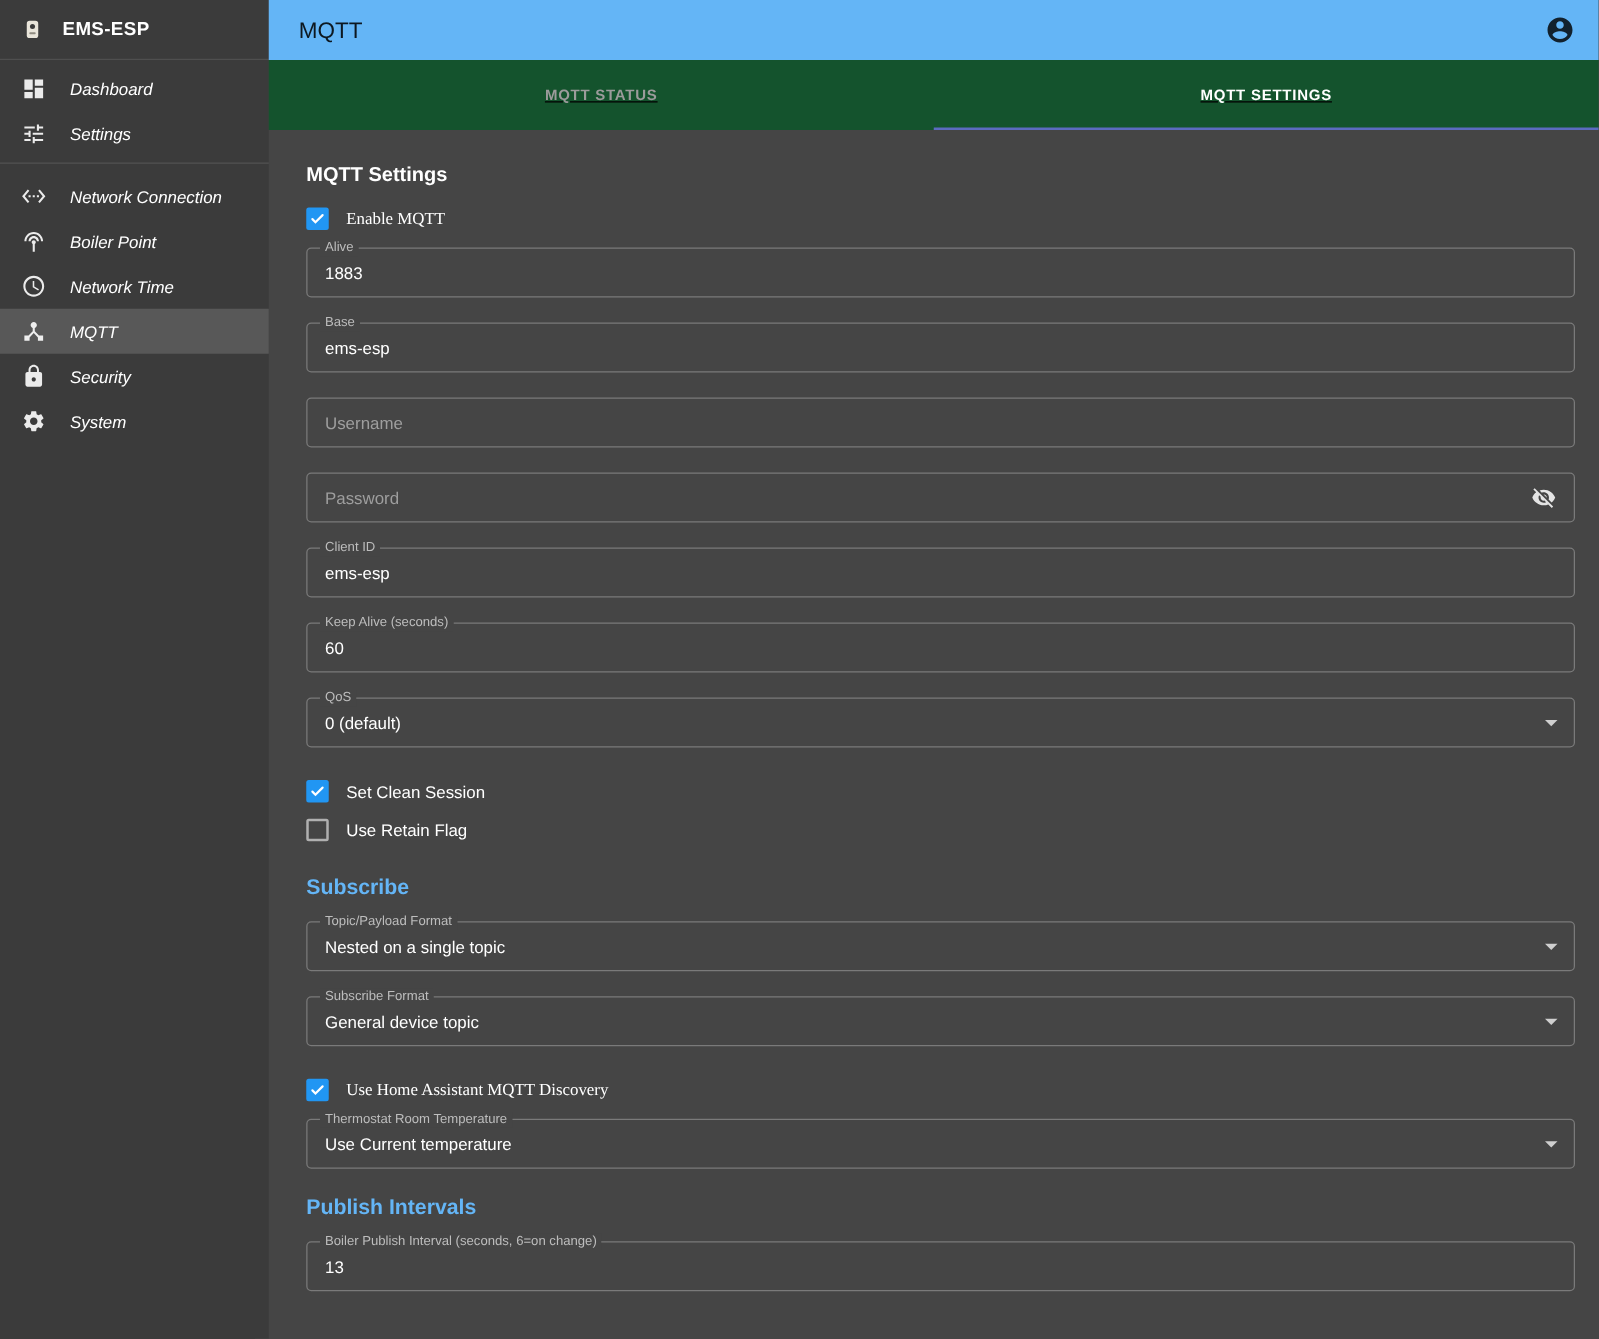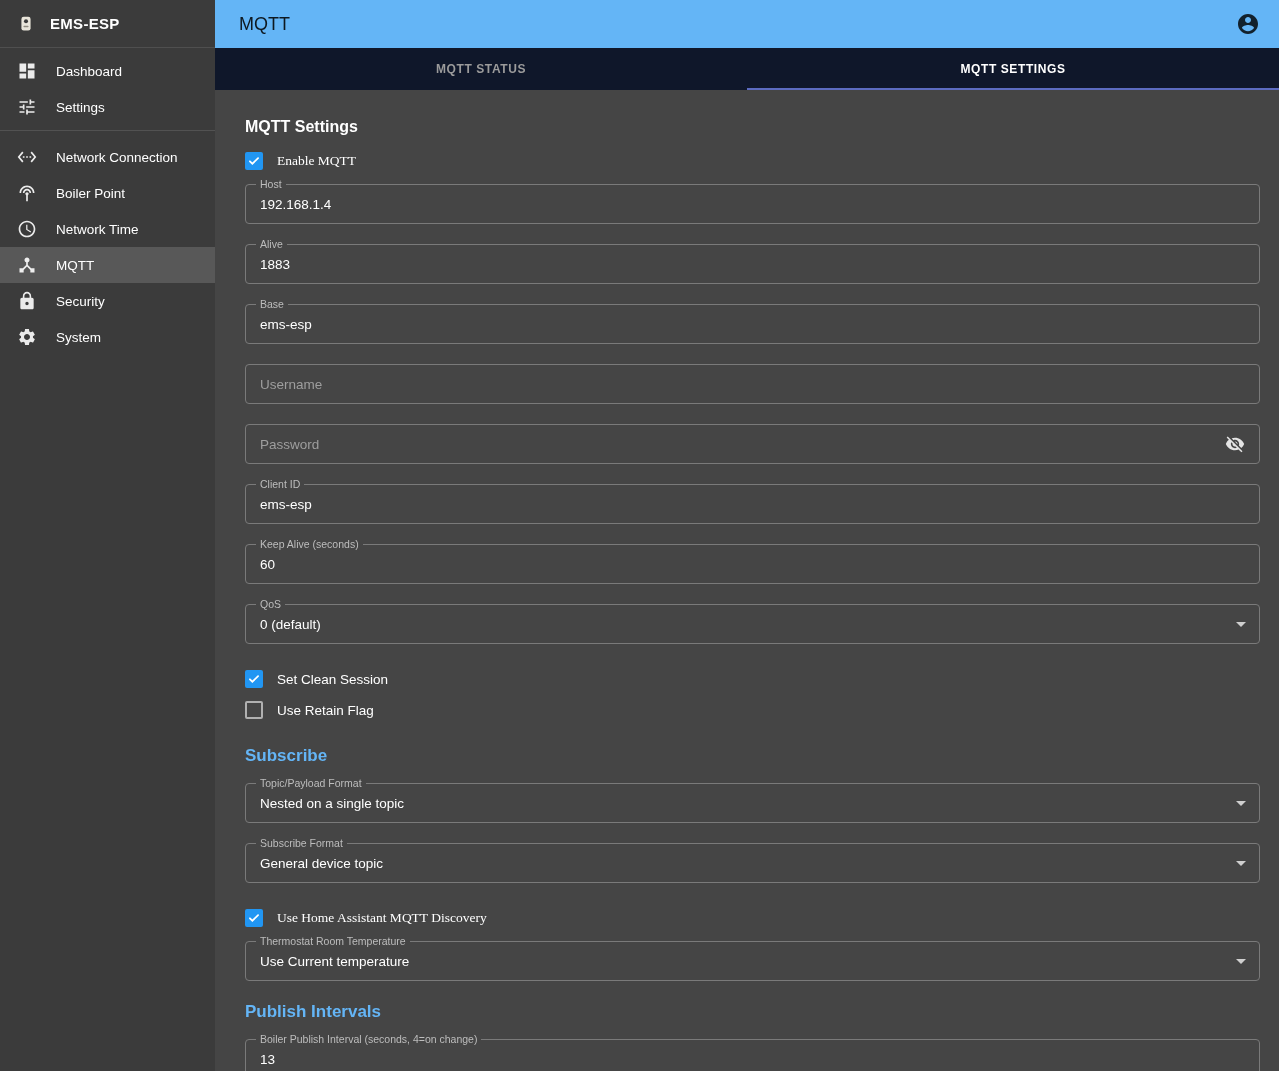--- a/index.html
+++ b/index.html
@@ -18,21 +18,21 @@
   }
   .sidebar-header {
     height: 48px; display: flex; align-items: center; gap: 12px;
     padding: 0 14px; border-bottom: 1px solid rgba(255,255,255,0.10);
   }
   .sidebar-title { color: #fff; font-weight: bold; font-size: 15px; letter-spacing: .3px; }
   .nav { padding-top: 5px; }
   .nav.secondary { padding-top: 4px; }
   .nav-item {
     height: 36px; display: flex; align-items: center; gap: 18px;
-    padding: 0 16px; color: #fff; font-size: 13.5px; cursor: pointer;
+    padding: 0 16px; color: #fff; font-size: 13.5px; cursor: pointer; font-style: italic;
   }
   .nav-item .icon {
     width: 22px; height: 22px; display: flex; align-items: center; justify-content: center;
     color: rgba(255,255,255,0.9); flex-shrink: 0;
   }
   .nav-item .icon svg { width: 20px; height: 20px; fill: currentColor; }
   .nav-item.active { background: #585858; }
   .divider { height: 1px; background: rgba(255,255,255,0.12); margin: 5px 0 4px; }
 
   
@@ -41,21 +41,21 @@
     height: 48px; background: #64b5f6; display: flex; align-items: center;
     padding: 0 14px 0 24px; color: rgba(0,0,0,0.87);
   }
   .appbar-title { font-size: 18px; font-weight: 500; flex: 1; }
   .account-btn {
     width: 34px; height: 34px; display: flex; align-items: center; justify-content: center;
     cursor: pointer; color: rgba(0,0,0,0.82); border-radius: 50%;
   }
   .account-btn svg { width: 24px; height: 24px; fill: currentColor; }
 
-  .tabbar { height: 42px; background: #0f172a; display: flex; }
+  .tabbar { height: 56px; background: #14532d; display: flex; text-decoration: underline; }
   .tab {
     flex: 1; display: flex; align-items: center; justify-content: center;
     font-size: 12px; font-weight: bold; letter-spacing: .6px;
     color: #9b9b9b; position: relative; cursor: pointer; text-transform: uppercase;
   }
   .tab.active { color: #fff; }
   .tab.active::after {
     content: ""; position: absolute; bottom: 0; left: 0; right: 0;
     height: 2px; background: #5c6bc0;
   }
@@ -211,24 +211,20 @@
 
       <div class="check-row first">
         <span class="checkbox checked">
           <svg viewBox="0 0 24 24">
               <path d="M5 12.5l4.2 4.2L19 7" fill="none" stroke="#fff" stroke-width="3" stroke-linecap="round"></path>
             </svg>
         </span>
         <span>Enable MQTT</span>
       </div>
 
-      <div class="field">
-        <span class="field-label">Host</span>
-        <span>192.168.1.4</span>
-      </div>
 
       <div class="field">
         <span class="field-label">Alive</span>
         <span>1883</span>
       </div>
 
       <div class="field">
         <span class="field-label">Base</span>
         <span>ems-esp</span>
       </div>
@@ -301,19 +297,19 @@
 
       <div class="field">
         <span class="field-label">Thermostat Room Temperature</span>
         <span>Use Current temperature</span>
         <span class="caret"></span>
       </div>
 
       <div class="section-heading">Publish Intervals</div>
 
       <div class="field">
-        <span class="field-label">Boiler Publish Interval (seconds, 4=on change)</span>
+        <span class="field-label">Boiler Publish Interval (seconds, 6=on change)</span>
         <span>13</span>
       </div>
 
     </div>
   </div>
 </div>
 
 </body></html>

